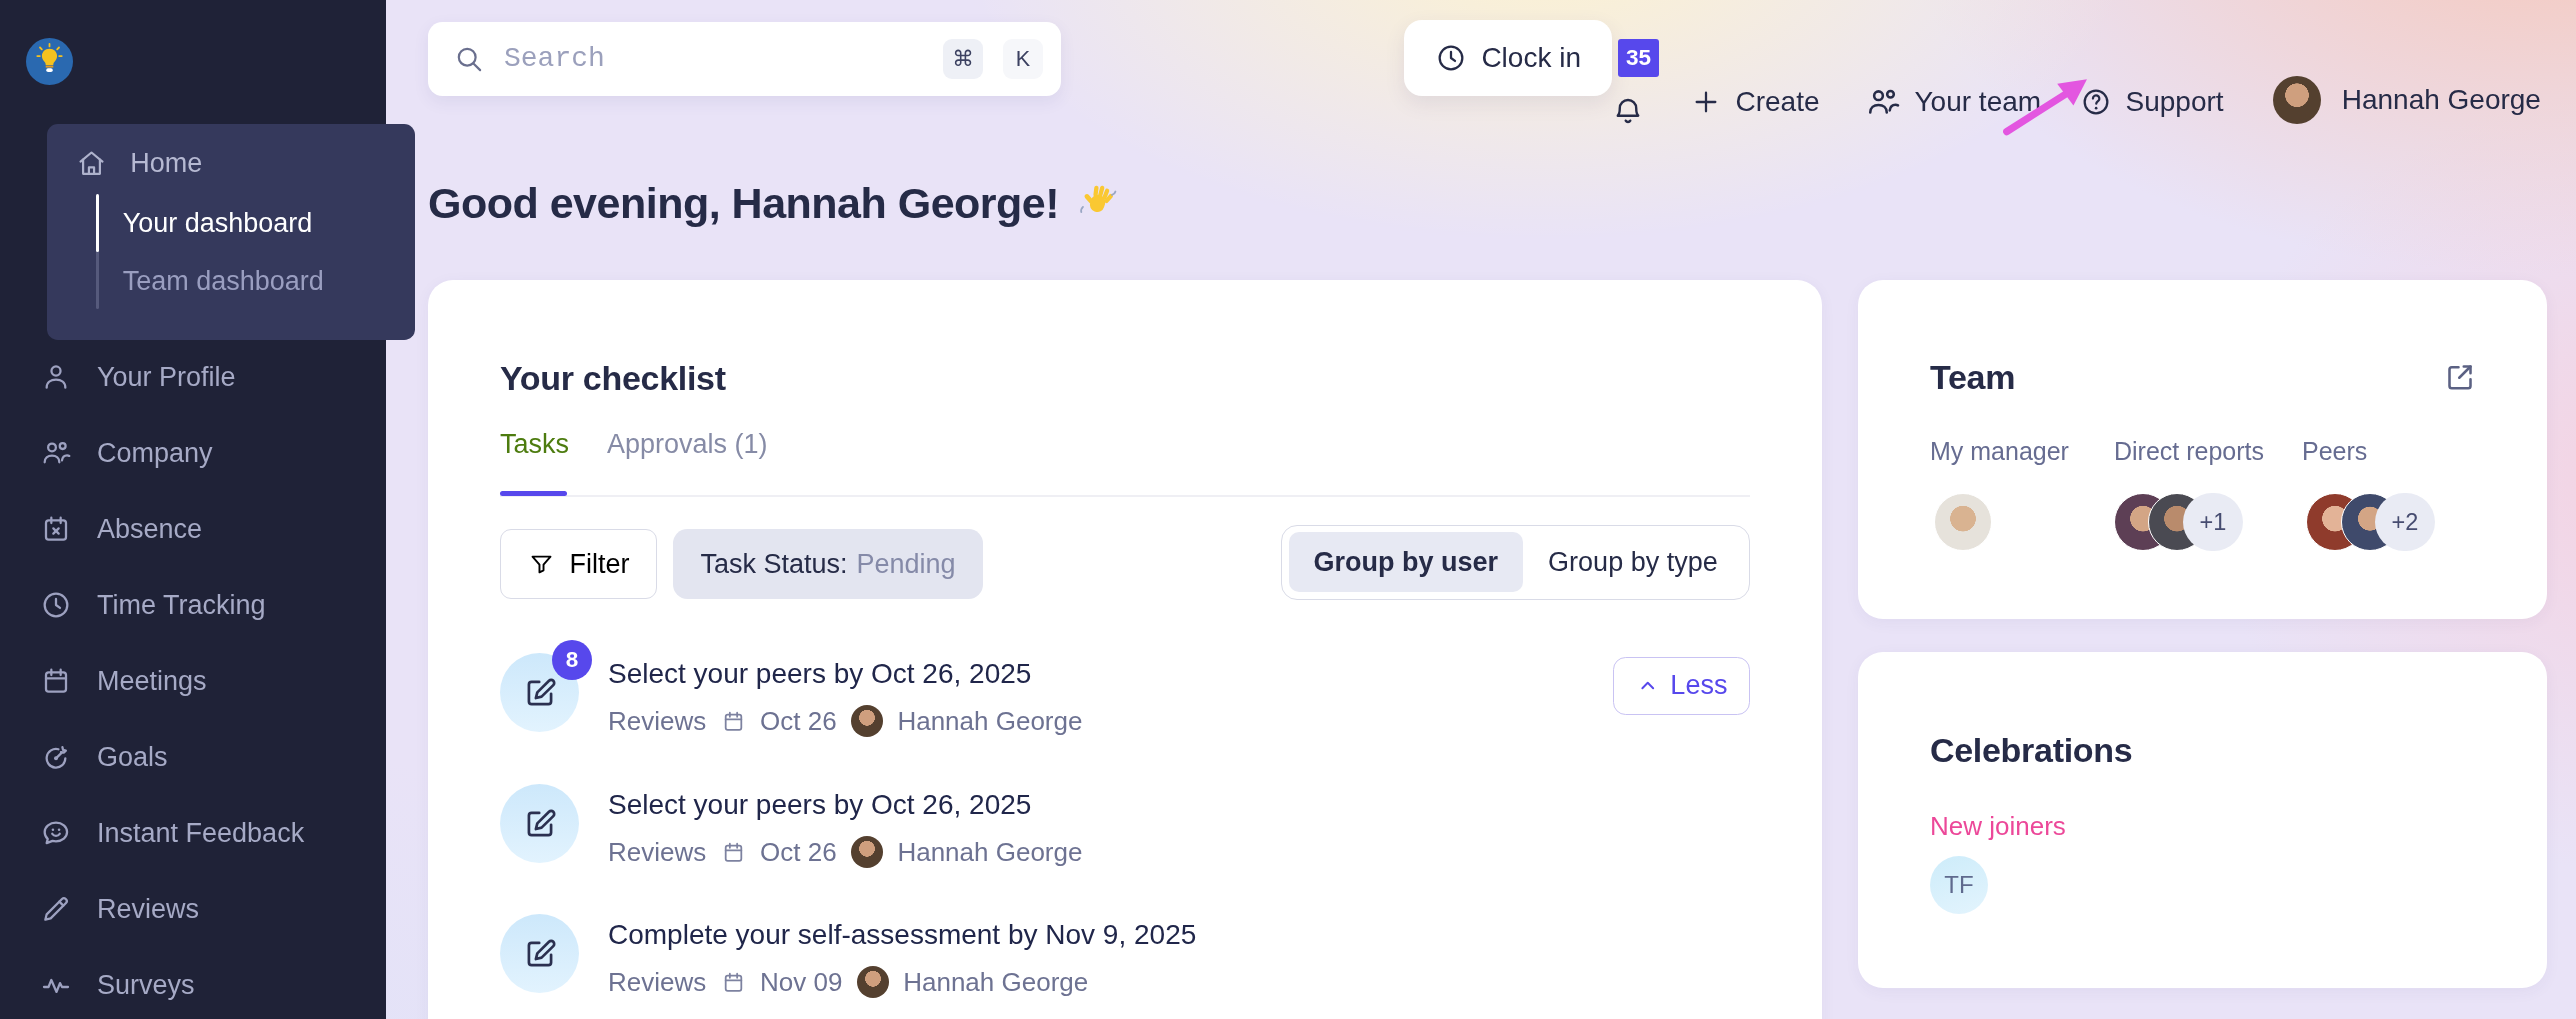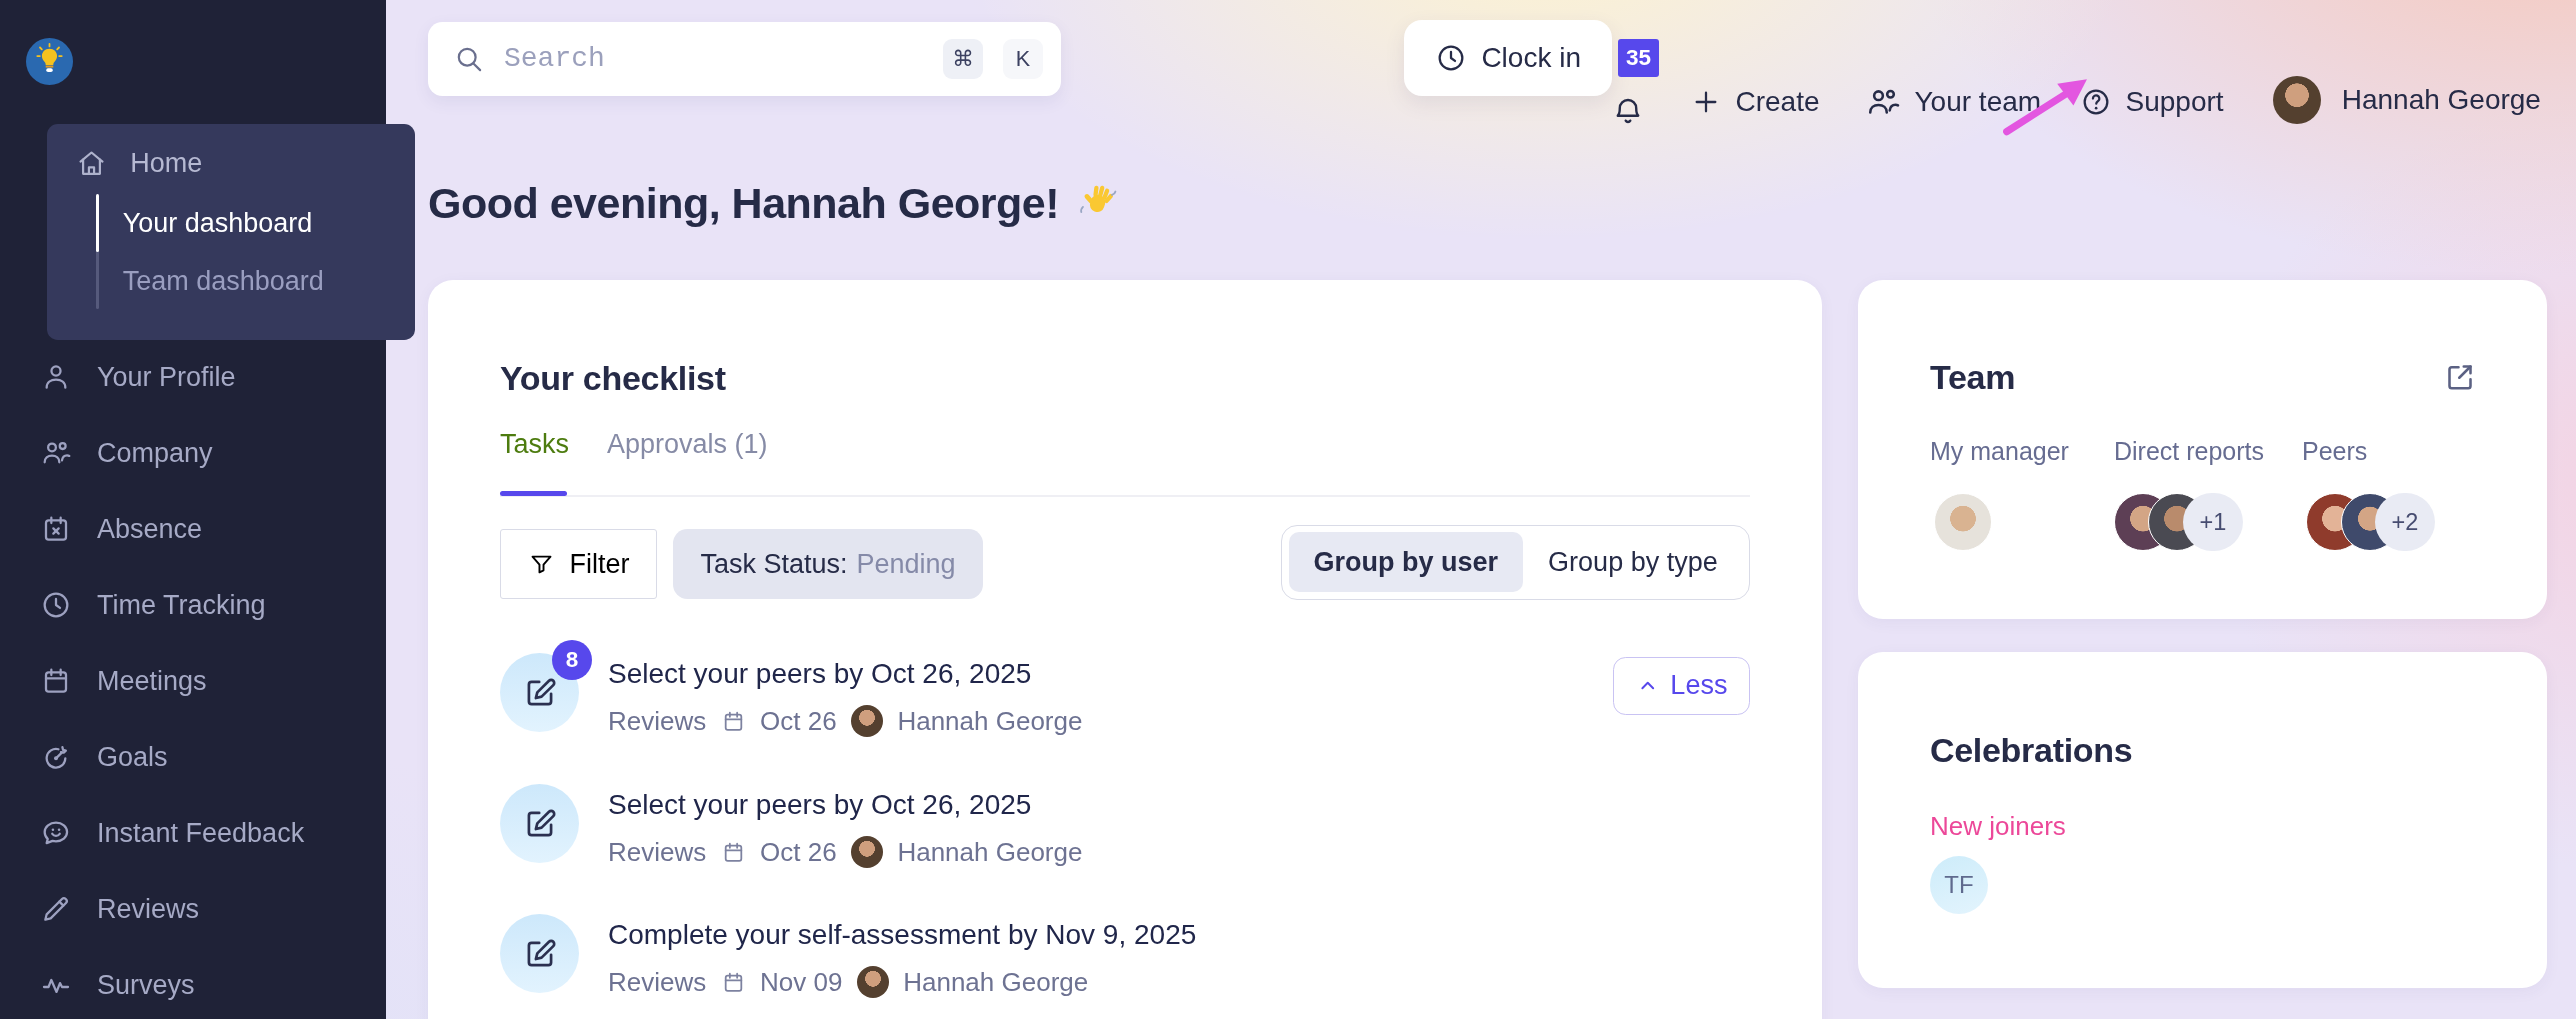--- a/index.html
+++ b/index.html
@@ -54,21 +54,21 @@
   .greeting{position:absolute; left:428px; top:179px; display:flex; align-items:center; gap:18px; font-size:43px; font-weight:bold; letter-spacing:-0.5px; color:#262b47;}
   .card{position:absolute; background:#fff; border-radius:25px; box-shadow:0 3.6px 14.4px rgba(60,55,120,.05);}
   .checklist{left:428px; top:280px; width:1394px; height:812px;}
   .cl-title{position:absolute; left:72px; top:79px; font-size:34px; font-weight:bold; letter-spacing:-0.3px;}
   .tabs{position:absolute; left:72px; top:149px; display:flex; gap:38px; font-size:27px;}
   .tab{color:#868ba6; cursor:pointer;}
   .tab.active{color:#4d7c0f;}
   .tab-line{position:absolute; left:72px; right:72px; top:215px; height:1.8px; background:#efeff4;}
   .tab-underline{position:absolute; left:72px; top:211px; width:67px; height:5.4px; border-radius:2.7px; background:#5748ec;}
   .filter-row{position:absolute; left:72px; top:249px; display:flex; gap:16px; align-items:center;}
-  .btn-filter{height:70px; display:flex; align-items:center; gap:14.4px; padding:0 27px; border:1.8px solid #d9dbe7; border-radius:3px; background:#fff; font-size:27px; cursor:pointer;}
+  .btn-filter{height:70px; display:flex; align-items:center; gap:14.4px; padding:0 27px; border:1.8px solid #d9dbe7; border-radius:11px; background:#fff; font-size:27px; cursor:pointer;}
   .chip-status{height:70px; display:flex; align-items:center; padding:0 27px; border-radius:14.4px; background:#e3e5f0; font-size:27px; cursor:pointer;}
   .chip-status .val{color:#858aa8; margin-left:9px;}
   .group-toggle{position:absolute; right:72px; top:245px; display:flex; padding:6.3px; border:1.8px solid #d9dbe7; border-radius:16px; background:#fff;}
   .seg{height:60px; display:flex; align-items:center; padding:0 25px; border-radius:10px; font-size:27px; color:#262b47; cursor:pointer; white-space:nowrap;}
   .seg.active{background:#e7e9f3; font-weight:bold;}
   .task{position:absolute; left:72px; right:72px;}
   .task-ic{position:absolute; left:0; top:0; width:79px; height:79px; border-radius:50%; background:linear-gradient(180deg,#cde8fb 0%,#e2f3fe 100%); display:flex; align-items:center; justify-content:center; color:#2b3050;}
   .task-badge{position:absolute; left:52px; top:-12.6px; width:40px; height:40px; border-radius:50%; background:#5748ec; color:#fff; font-size:22.5px; font-weight:bold; display:flex; align-items:center; justify-content:center;}
   .task-title{position:absolute; left:108px; top:5.4px; font-size:28px; color:#20264a; white-space:nowrap;}
   .task-meta{position:absolute; left:108px; top:52px; display:flex; align-items:center; gap:14.4px; font-size:26px; color:#6d7292; white-space:nowrap;}

